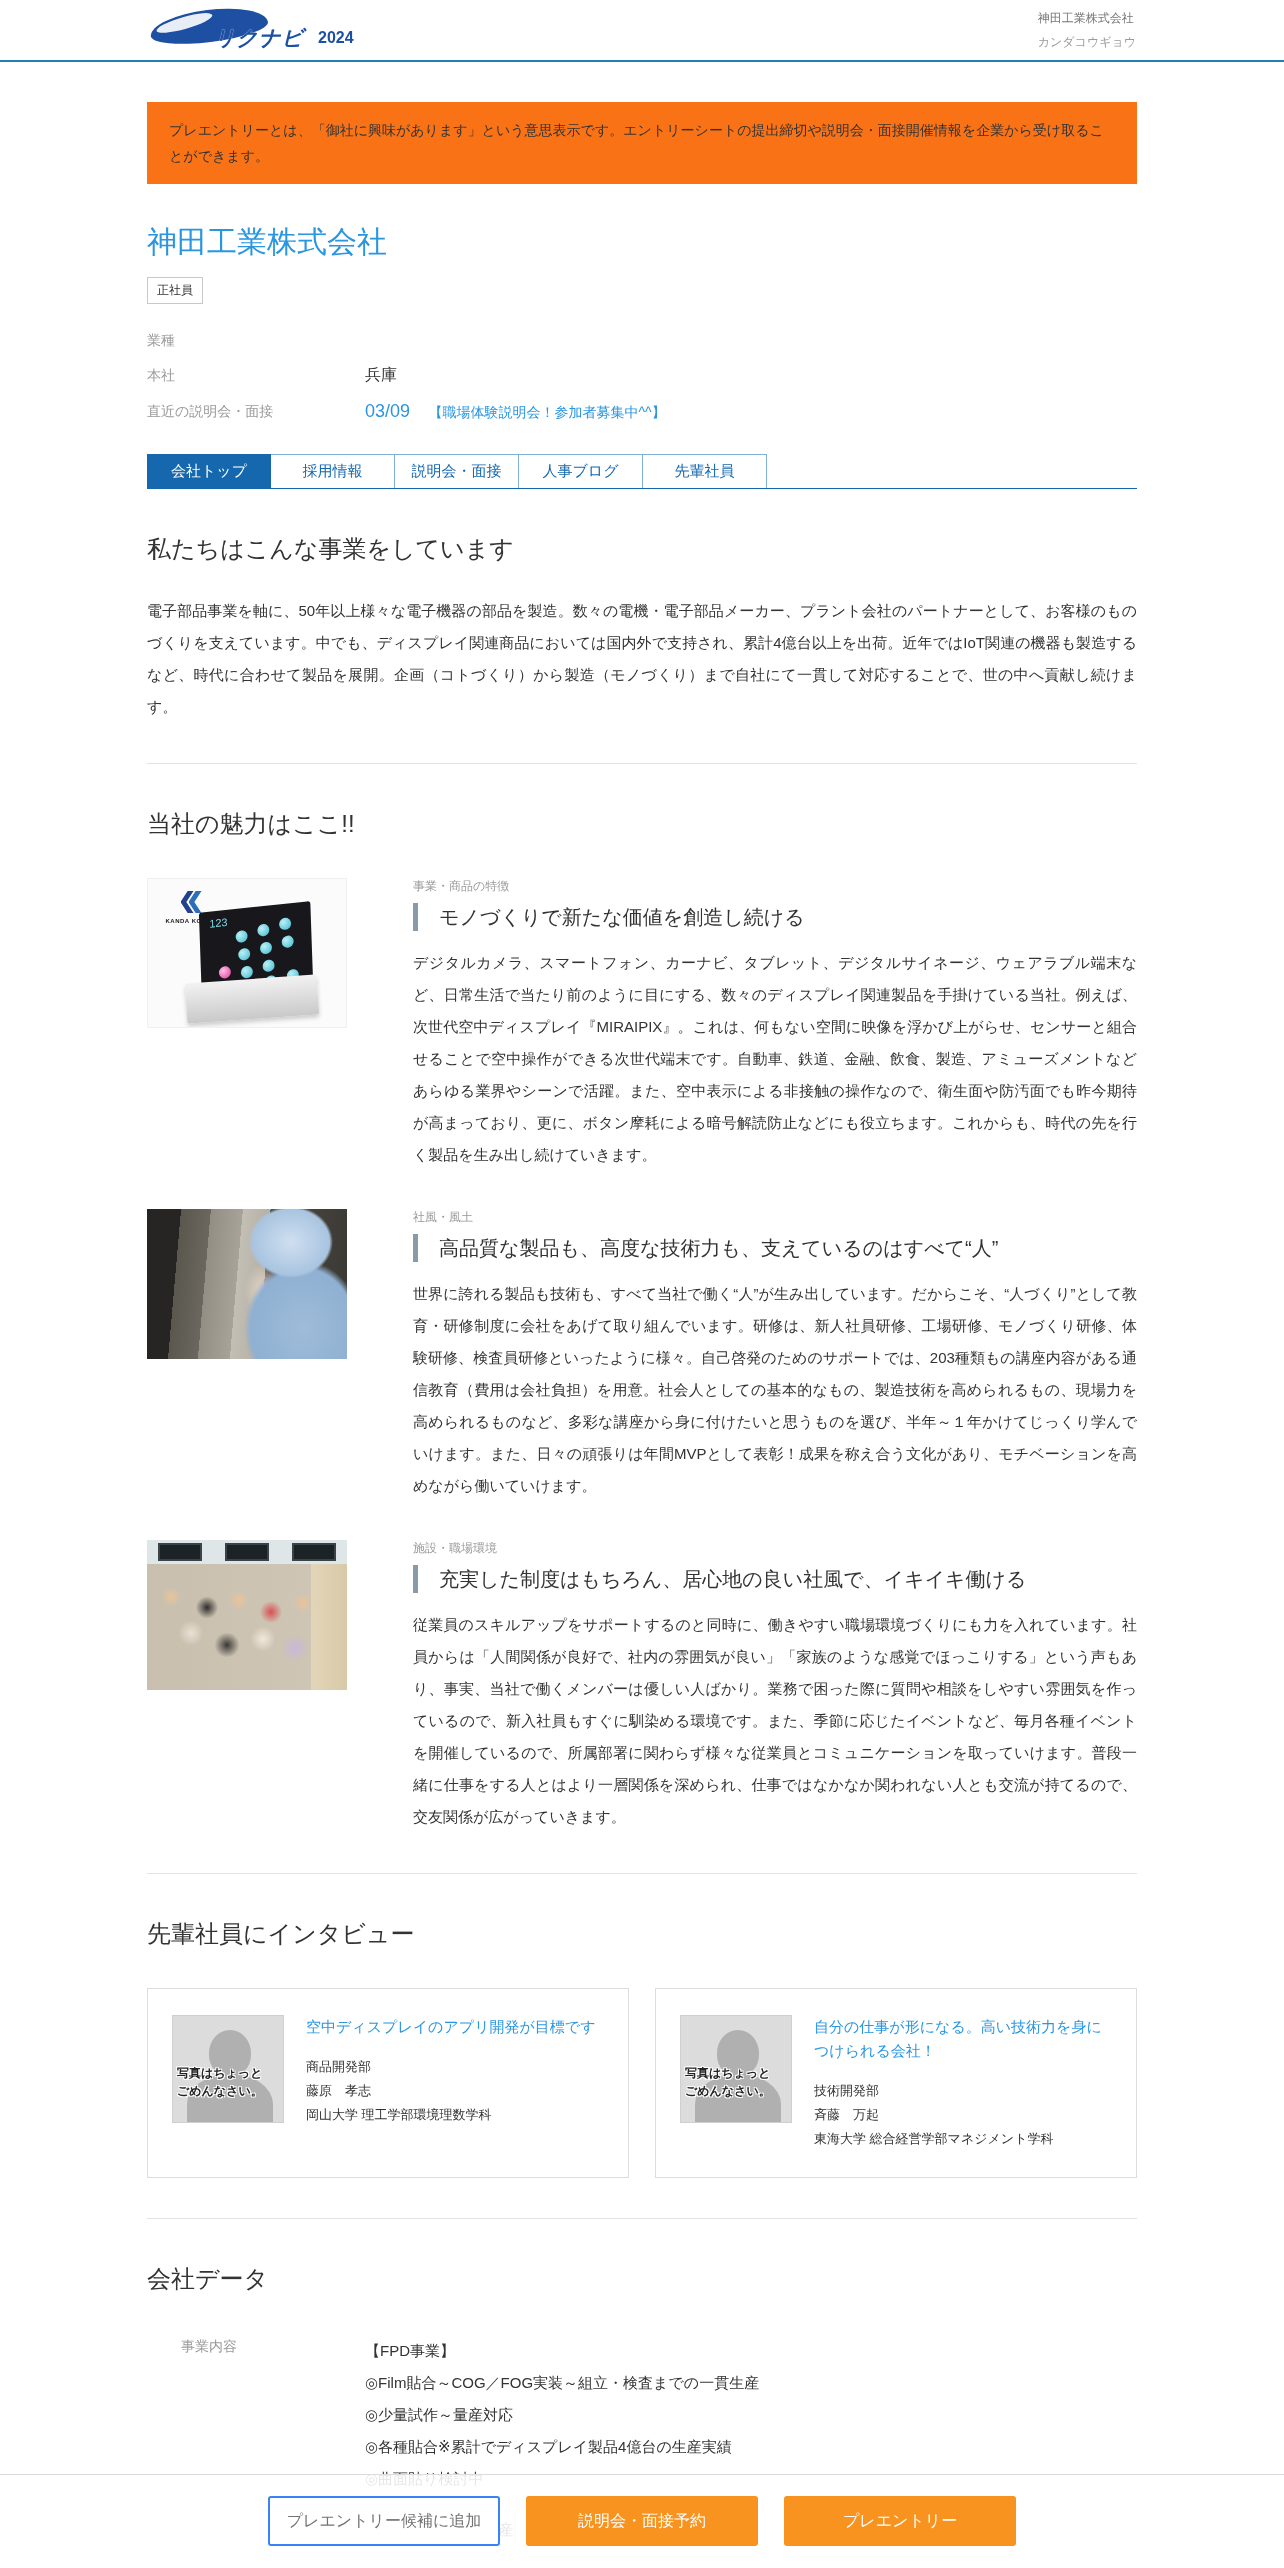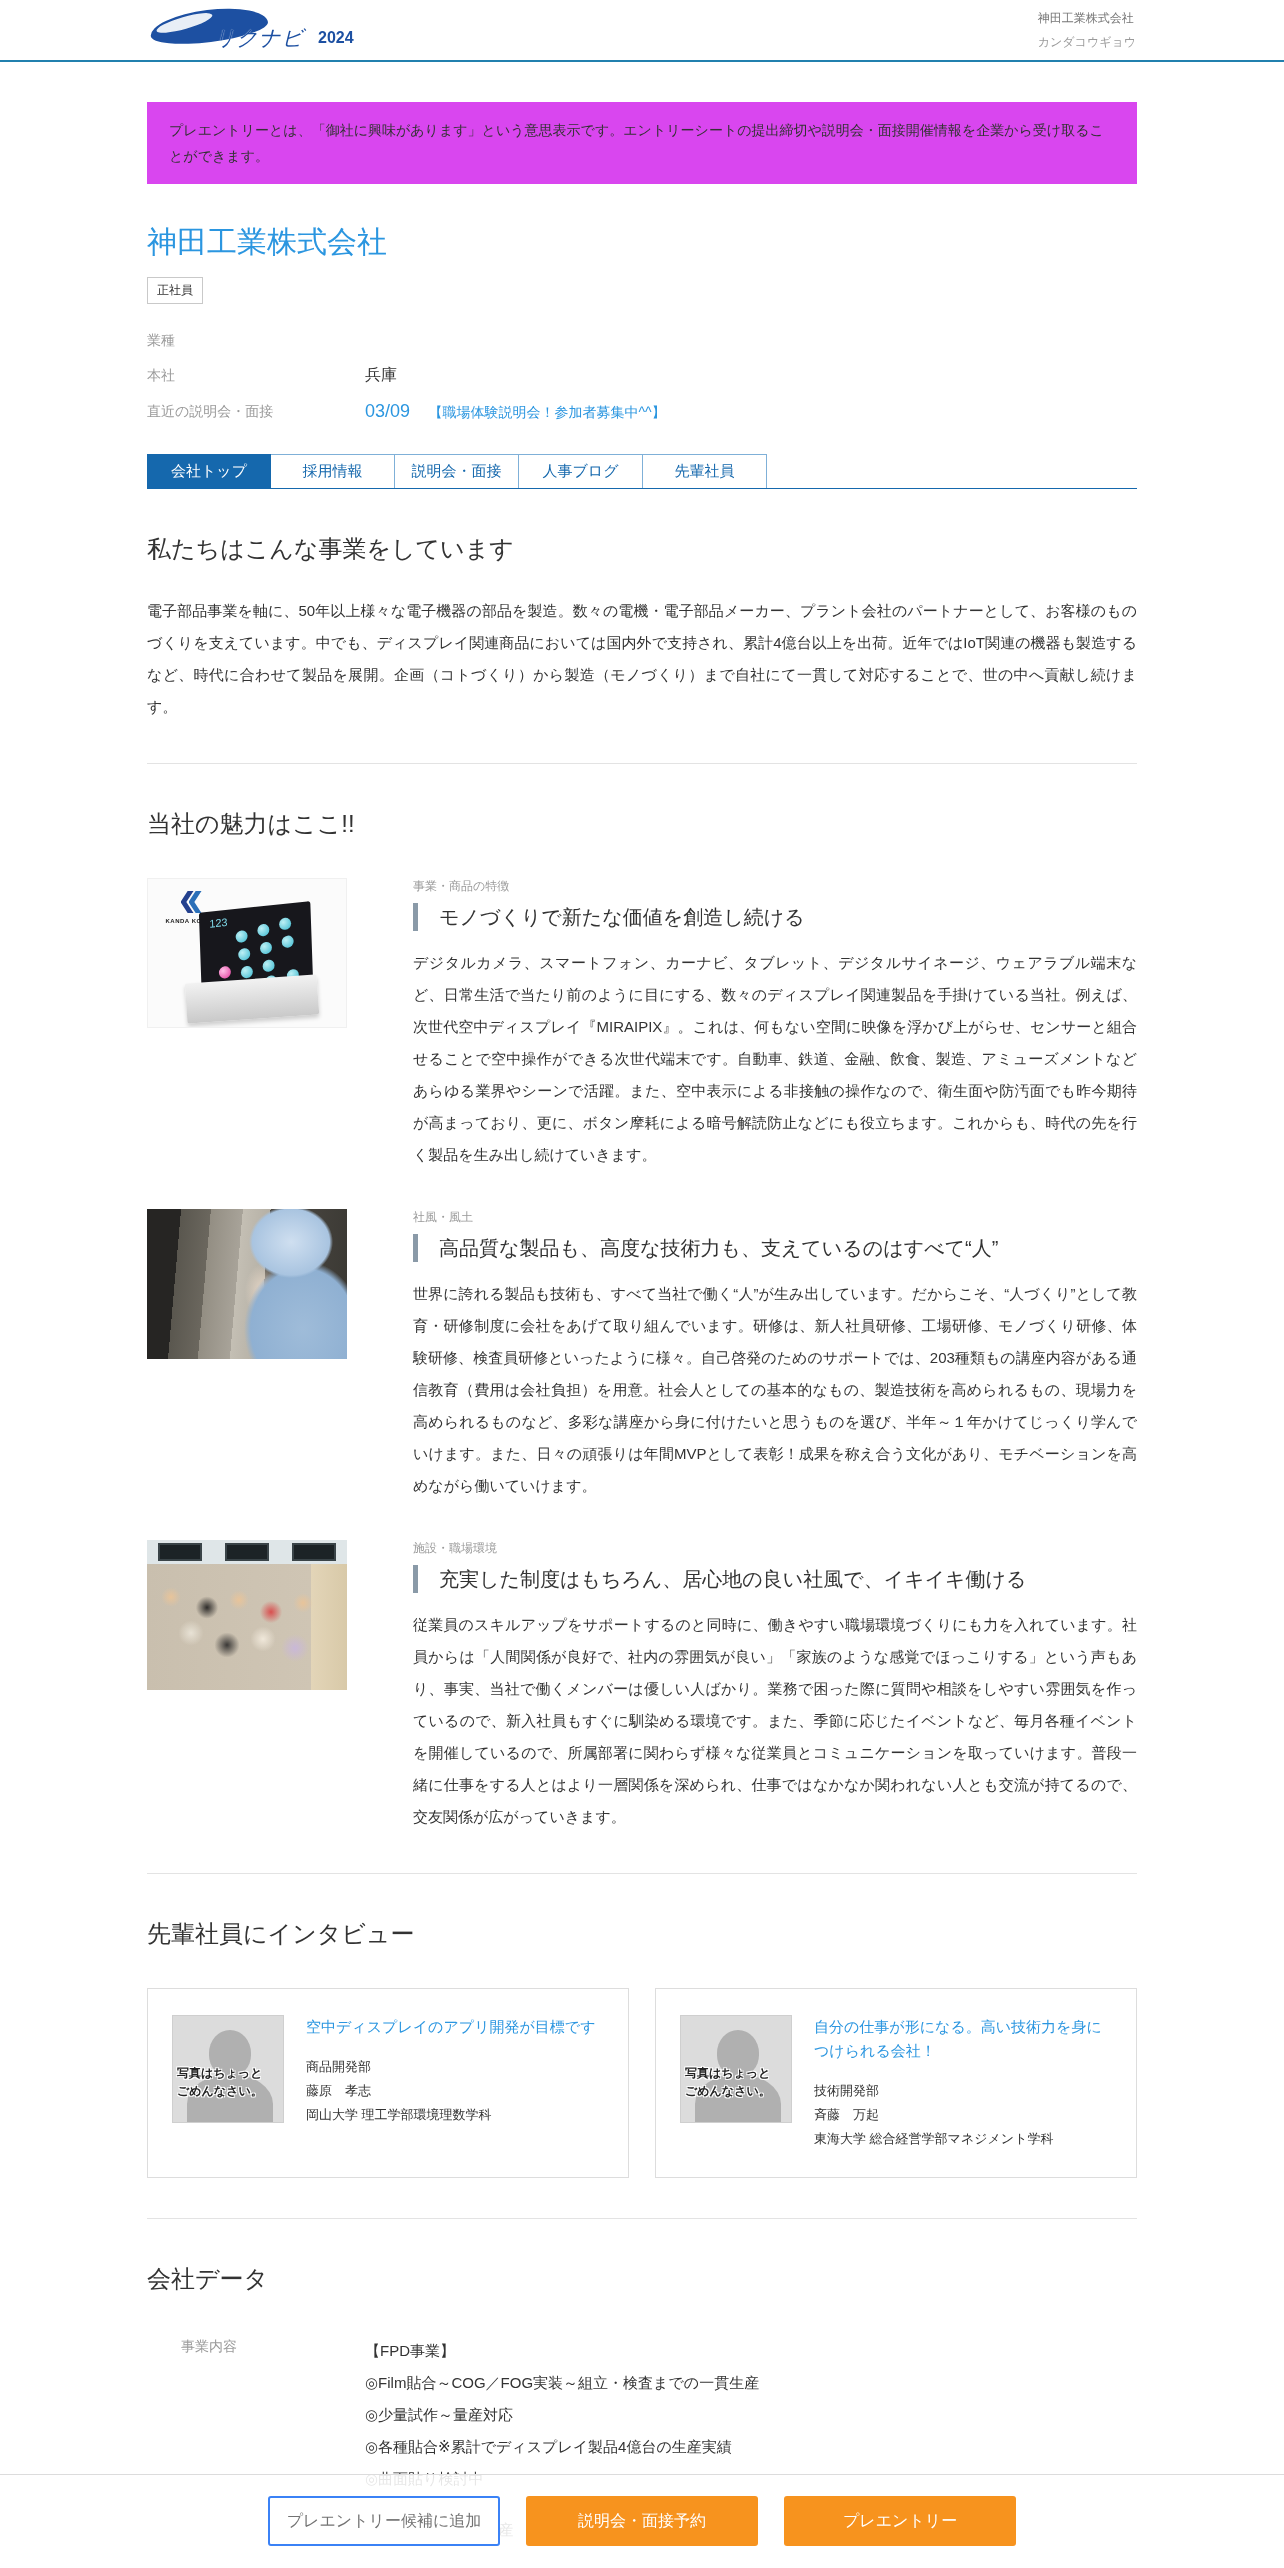--- a/index.html
+++ b/index.html
@@ -9,31 +9,31 @@
     font-family:"Liberation Sans","DejaVu Sans",sans-serif; color:#333;
   }
   
   .site-header { height:62px; border-bottom:2px solid #2180ae; position:relative; }
   .logo { position:absolute; left:150px; top:8px; width:230px; height:46px; cursor:pointer; }
   .logo-mark { position:absolute; left:0; top:2px; width:118px; height:32px;
     background:#1d50a2; border-radius:50% 50% 50% 50% / 60% 60% 40% 40%;
     transform:rotate(-7deg); }
   .logo-mark:before { content:""; position:absolute; left:6px; top:4px; width:58px; height:12px;
     background:#fff; border-radius:50%; transform:rotate(-9deg); opacity:.9; }
-  .logo-text { position:absolute; left:64px; top:16px; font-size:21px; font-weight:normal;
+  .logo-text { position:absolute; left:64px; top:16px; font-size:21px; font-weight:bold;
     color:#1d50a2; letter-spacing:1px; text-shadow:0 0 1px #fff; font-style:italic; }
   .logo-year { position:absolute; left:168px; top:21px; font-size:16px; font-weight:bold; color:#1d50a2; }
   .header-right { position:absolute; right:148px; top:10px; text-align:left; }
   .header-right .hc-name { font-size:12px; color:#777; margin-bottom:7px; }
   .header-right .hc-kana { font-size:12px; color:#9a9a9a; }
   
   .container { width:990px; margin:0 auto; }
   .divider { border:none; border-top:1px solid #e3e3e3; margin:40px 0 0 0; }
   
-  .notice { margin-top:40px; background:#d946ef; padding:15px 22px; font-size:14px;
+  .notice { margin-top:40px; background:#f97316; padding:15px 22px; font-size:14px;
     line-height:26px; color:#333; }
   
   .company-name { margin-top:38px; font-size:30px; font-weight:normal; color:#2b96e0; }
   .badge { display:inline-block; margin-top:14px; border:1px solid #c9c9c9; color:#333;
     font-size:12px; padding:4px 9px; background:#fff; }
   .fields { margin-top:26px; }
   .field-row { display:flex; margin-bottom:15px; }
   .field-label { width:218px; font-size:14px; color:#9a9a9a; padding-top:2px; }
   .field-value { font-size:16px; color:#333; }
   .field-sub { font-size:13px; color:#333; margin-top:9px; }

